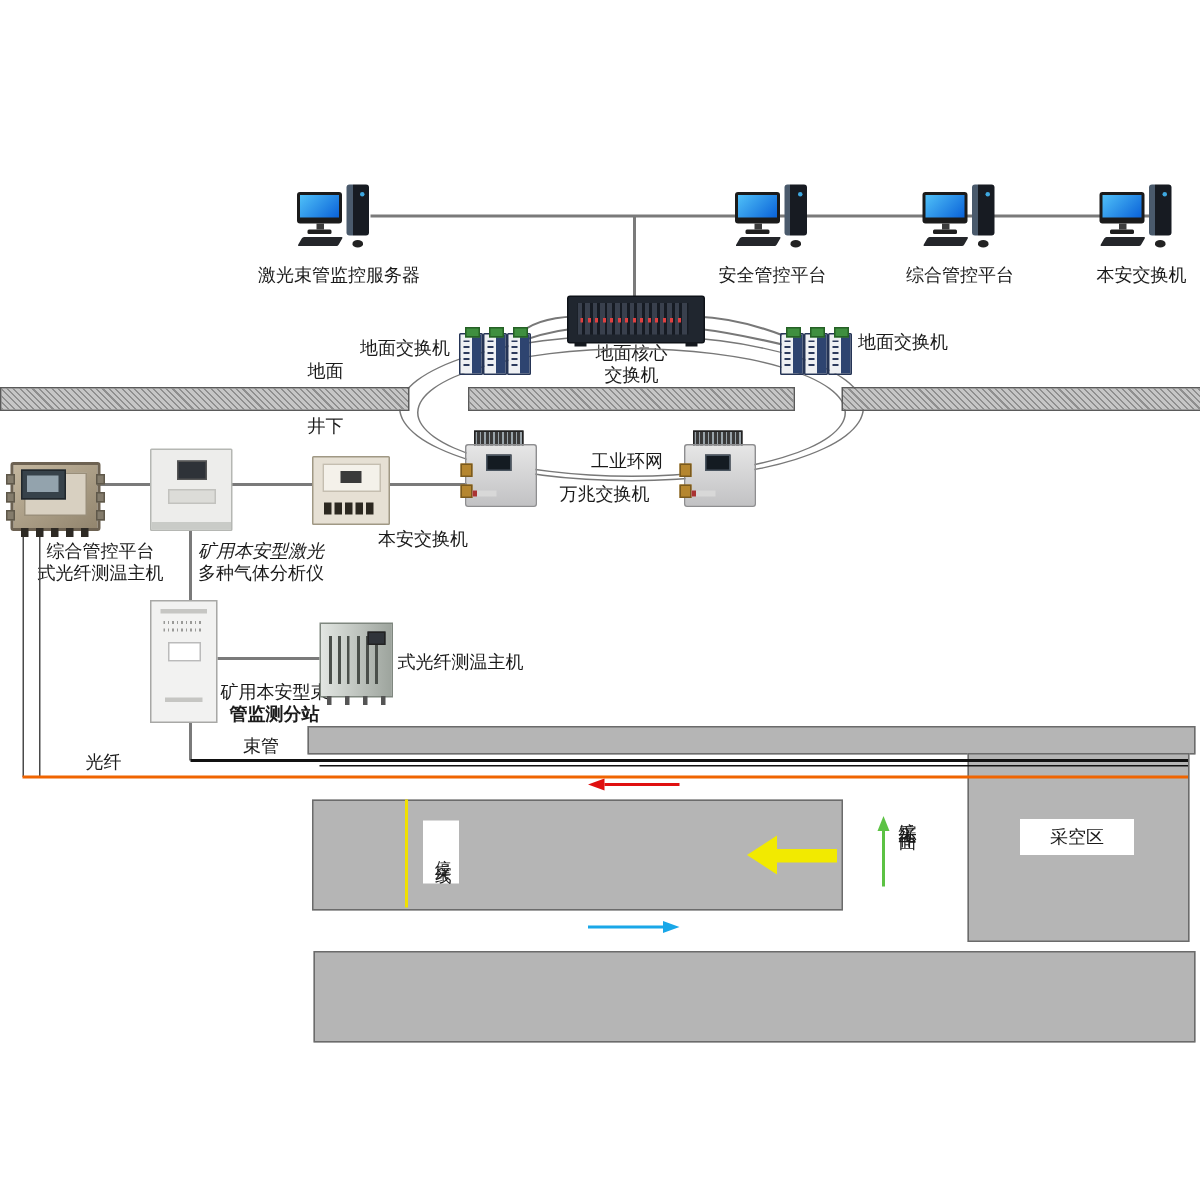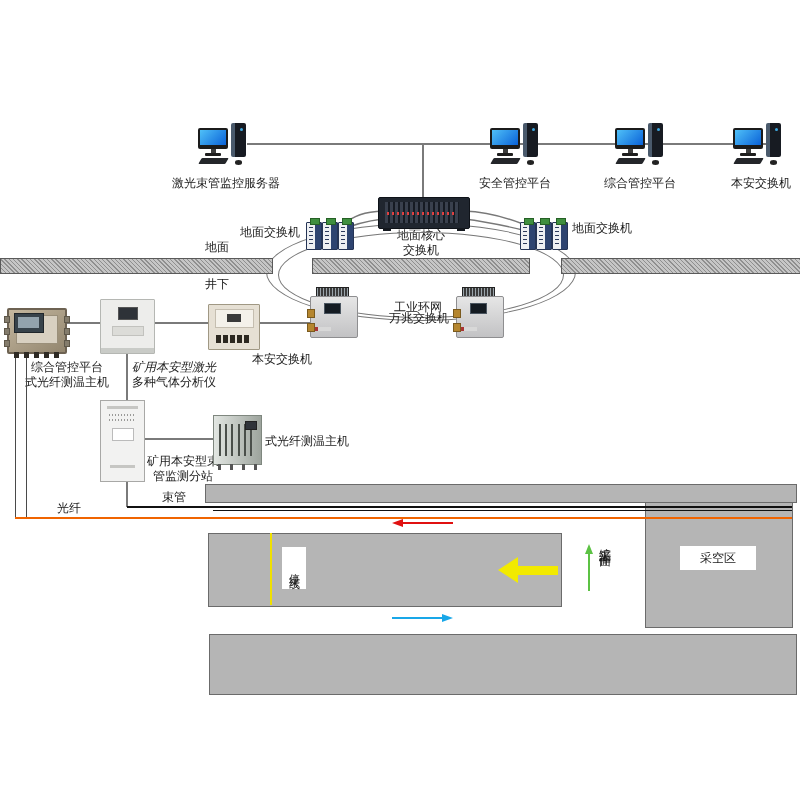--- a/index.html
+++ b/index.html
@@ -202,21 +202,21 @@
   </div>
   <div class="lbl" style="left:572px;top:221px;">地面交换机</div>
 
   <div class="hatch" style="left:0;width:271px;z-index:2;"></div>
   <div class="hatch" style="left:312px;width:216px;z-index:2;"></div>
   <div class="hatch" style="left:561px;width:239px;z-index:2;"></div>
   <div class="lbl" style="left:205px;top:240px;">地面</div>
   <div class="lbl" style="left:205px;top:277px;text-align:center;">井下</div>
 
   <div class="lbl" style="left:394px;top:280px;z-index:3;margin-top:20px;">工业环网</div>
-  <div class="lbl" style="left:373px;top:311px;z-index:3;margin-left:16px;">万兆交换机</div>
+  <div class="lbl" style="left:373px;top:322px;z-index:3;">万兆交换机</div>
 
   <div class="tg" style="left:310px;top:287px;z-index:3;">
     <div class="bank"></div>
       <div class="body"></div>
       <div class="scr"></div>
     <div class="brass1"></div>
       <div class="brass2"></div>
       <div class="chip"></div>
   </div>
   <div class="tg" style="left:456px;top:287px;z-index:3;">
@@ -278,21 +278,21 @@
   <div class="lbl" style="left:252px;top:352px;">本安交换机</div>
 
   <div class="cab" style="z-index:3;">
     <div class="t1"></div>
     <div class="dots" style="top:13px;"></div>
       <div class="dots" style="top:18px;"></div>
     <div class="plate"></div>
       <div class="t2"></div>
   </div>
   <div class="lbl center" style="left:146px;top:454px;width:74px;">矿用本安型束</div>
-  <div class="lbl center" style="left:146px;top:469px;width:74px;">管监测分站</div>
+  <div class="lbl center" style="left:146px;top:469px;width:74px;font-weight:bold;">管监测分站</div>
 
   <div class="pump" style="z-index:3;">
     <div class="lv" style="left:5px;"></div>
       <div class="lv" style="left:24px;"></div>
     <div class="win"></div>
     <div class="leg" style="left:4px;"></div>
       <div class="leg" style="left:16px;"></div>
     <div class="leg" style="left:28px;"></div>
       <div class="leg" style="left:40px;"></div>
   </div>

